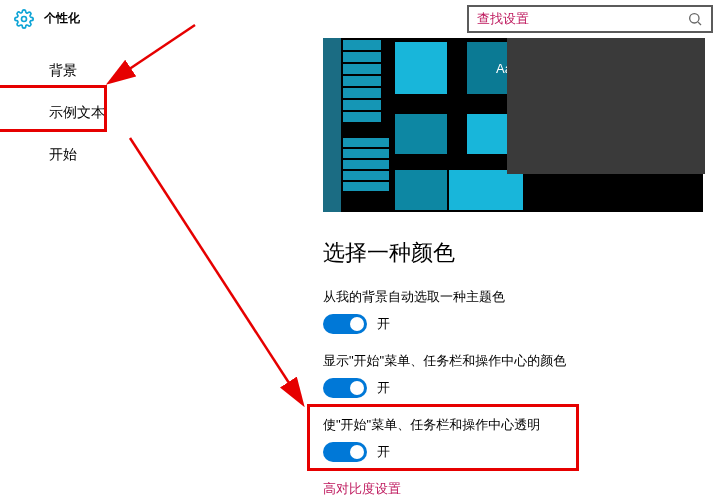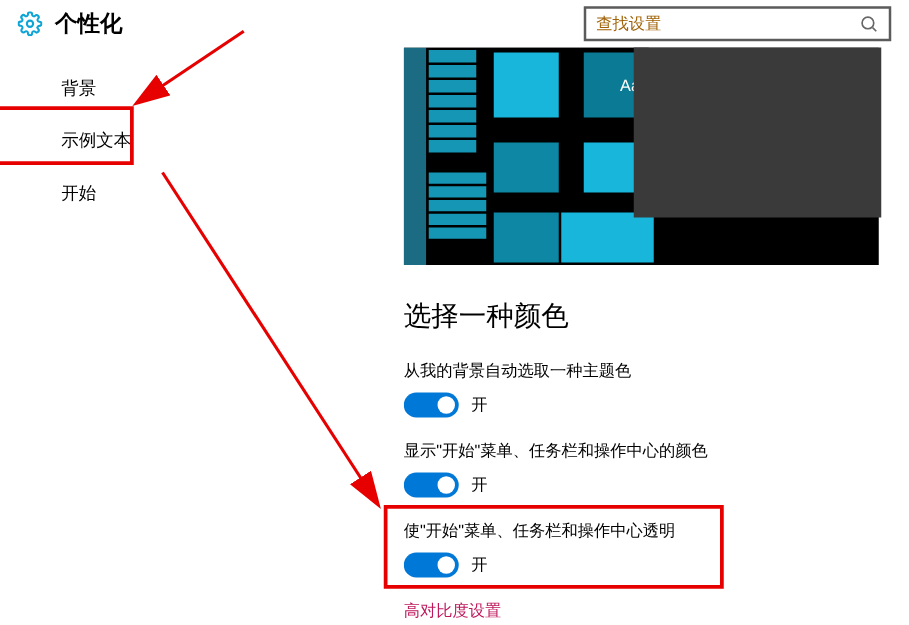--- a/index.html
+++ b/index.html
@@ -1,23 +1,23 @@
 <!DOCTYPE html>
 <html><head>
 <meta charset="utf-8">
 <style>
   * { box-sizing: border-box; margin: 0; padding: 0; }
   body { font-family: "Microsoft YaHei", "Segoe UI", sans-serif; font-size: 14px; color: #000; background: #fff; width: 727px; height: 500px; overflow: hidden; position: relative; }
 
   .top-bar { display: flex; align-items: center; height: 38px; padding: 0 14px; border-bottom: 1px solid #fff; }
   .gear { width: 20px; height: 20px; margin-right: 10px; color: #0ea4d6; display:flex; align-items:center; justify-content:center;}
   .gear svg { width: 20px; height: 20px; }
-  .title { font-size: 18px; font-weight: bold; }
+  .title { font-size: 12px; font-weight: bold; }
   .search { margin-left: auto; width: 246px; height: 28px; border: 2px solid #5b5b5b; display: flex; align-items: center; padding: 0 8px; color: #666; }
-  .search-text { flex: 1; font-size: 13px; color: #a16207; }
+  .search-text { flex: 1; font-size: 13px; color: #be185d; }
   .search-icon { width: 16px; height: 16px; color:#666; }
   .search-icon svg { width:16px; height:16px; }
 
   .layout { display: flex; height: calc(500px - 38px); }
 
   .sidebar { width: 290px; padding-top: 12px; margin-left: 33px; }
   .side-item { height: 42px; display: flex; align-items: center; padding-left: 16px; font-size: 14px; cursor: pointer; }
   .side-item.selected { background: #6fcee8; }
 
   .main { flex: 1; padding: 0 20px 0 0; overflow: hidden; }

